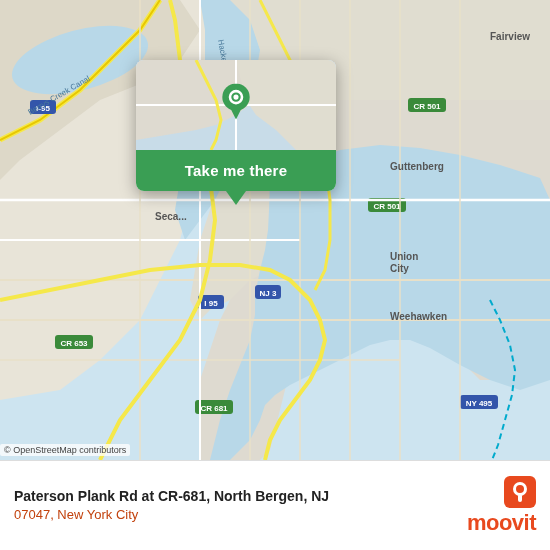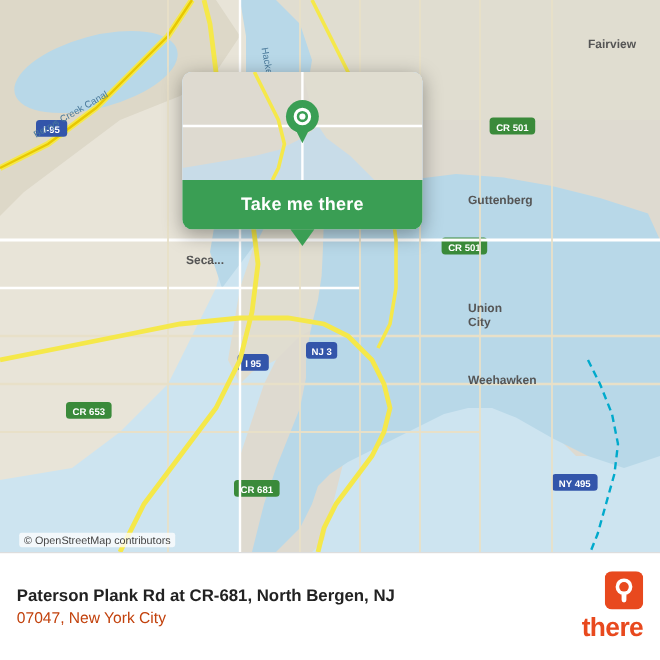--- a/index.html
+++ b/index.html
@@ -23,21 +23,21 @@
     
     #map-svg {
       width: 100%;
       height: 100%;
     }
 
     
     #popup-card {
       position: absolute;
       top: 60px;
-      left: 152px;
+      left: 136px;
       width: 200px;
       background: white;
       border-radius: 8px;
       box-shadow: 0 4px 16px rgba(0,0,0,0.35);
       display: flex;
       flex-direction: column;
       align-items: center;
       overflow: visible;
       z-index: 10;
     }
@@ -85,21 +85,21 @@
       border-left: 10px solid transparent;
       border-right: 10px solid transparent;
       border-top: 14px solid #3a9e54;
       z-index: 11;
     }
 
     
     #attribution {
       position: absolute;
       bottom: 4px;
-      left: 16px;
+      left: 0;
       font-size: 9px;
       color: #444;
       background: rgba(255,255,255,0.75);
       padding: 1px 4px;
       border-radius: 2px;
     }
 
     
     #bottom-bar {
       width: 550px;
@@ -266,15 +266,15 @@
     <div id="location-name">Paterson Plank Rd at CR-681, North Bergen, NJ</div>
     <div id="location-city">07047, New York City</div>
   </div>
   <div id="moovit-logo">
     <svg id="moovit-icon" viewBox="0 0 32 32" xmlns="http://www.w3.org/2000/svg">
       <rect width="32" height="32" rx="6" fill="#e8491e"></rect>
       <circle cx="16" cy="13" r="7" fill="white"></circle>
       <circle cx="16" cy="13" r="4" fill="#e8491e"></circle>
       <rect x="14" y="18" width="4" height="8" rx="2" fill="white"></rect>
     </svg>
-    <span id="moovit-text" style="font-size:22px;font-weight:bold;color:#e8491e;letter-spacing:-0.5px;">there</span>
+    <span id="moovit-text" style="font-size:22px;font-weight:bold;color:#e8491e;letter-spacing:-0.5px;">moovit</span>
   </div>
 </div>
 
 </body></html>

